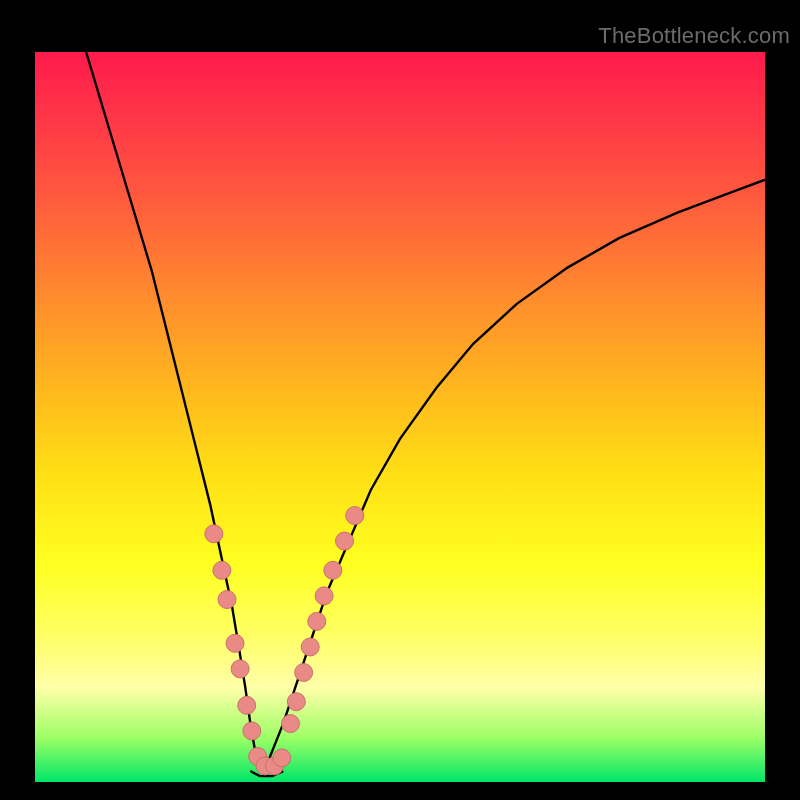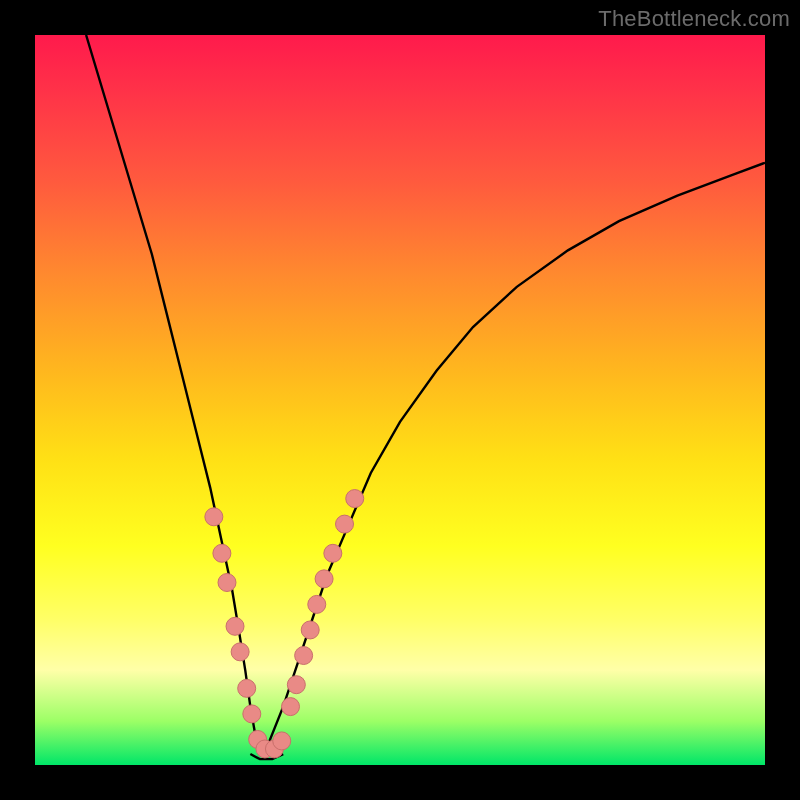--- a/index.html
+++ b/index.html
@@ -7,21 +7,21 @@
     padding: 0;
     width: 800px;
     height: 800px;
     background: #000;
     overflow: hidden;
     font-family: Arial, Helvetica, sans-serif;
   }
   .frame {
     position: absolute;
     left: 0;
-    top: 0;
+    top: 17px;
     width: 800px;
     height: 618px;
     background: #000;
   }
   .plot {
     position: absolute;
     left: 35px;
     top: 35px;
     width: 730px;
     height: 730px;

